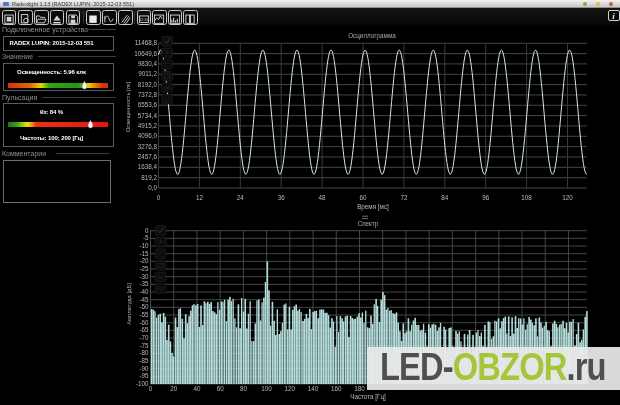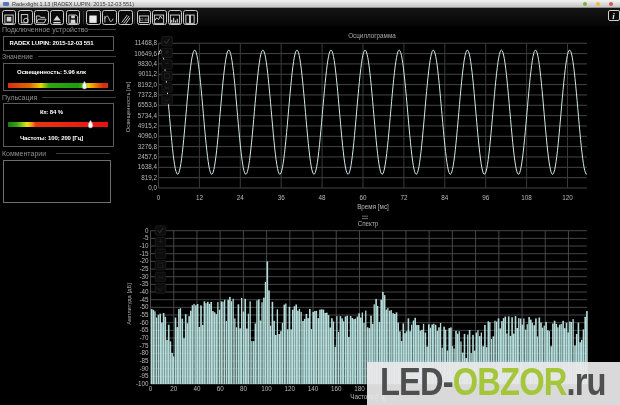--- a/index.html
+++ b/index.html
@@ -519,14 +519,14 @@
 <rect x="155.3" y="283.8" width="10.5" height="9.4" rx="1.5" fill="#0d0d0d" stroke="#212121" stroke-width="0.8"></rect>
 <path d="M157.8,230.3 l2,2.5 l3.5,-5" stroke="#383838" stroke-width="1" fill="none"></path>
 <path d="M160.5,239.3 v4 M158.5,241.3 h4" stroke="#232323" stroke-width="0.8" fill="none"></path>
 <path d="M158.5,252.8 h4" stroke="#232323" stroke-width="0.8" fill="none"></path>
 <rect x="158.0" y="263.0" width="5" height="4.6" fill="none" stroke="#232323" stroke-width="0.8"></rect>
 <path d="M158.0,277.3 h5 M158.0,275.3 l2,2 M163.0,275.3 l-2,2 M158.0,279.3 l2,-2 M163.0,279.3 l-2,-2" stroke="#232323" stroke-width="0.7" fill="none"></path>
 <path d="M157.8,287.8 l2.5,3 l2.5,-3" stroke="#232323" stroke-width="0.8" fill="none"></path>
 <path d="M362,216.2 h6 M362,218.6 h6" stroke="#777" stroke-width="0.9"></path>
 </svg>
 
-<div style="position:absolute;left:367px;top:362px;width:253px;height:43px;background:rgba(233,233,233,0.93)">
+<div style="position:absolute;left:367px;top:347px;width:253px;height:43px;background:rgba(233,233,233,0.93)">
  <div style="position:absolute;left:13px;top:-1.5px;font-size:38px;font-weight:bold;letter-spacing:-1px;color:#4f4f4f;white-space:nowrap;transform:scaleX(0.86) translateZ(0);transform-origin:left">LED-<span style="color:#a5c63b">OBZOR</span>.ru</div>
 </div>
 </body></html>

